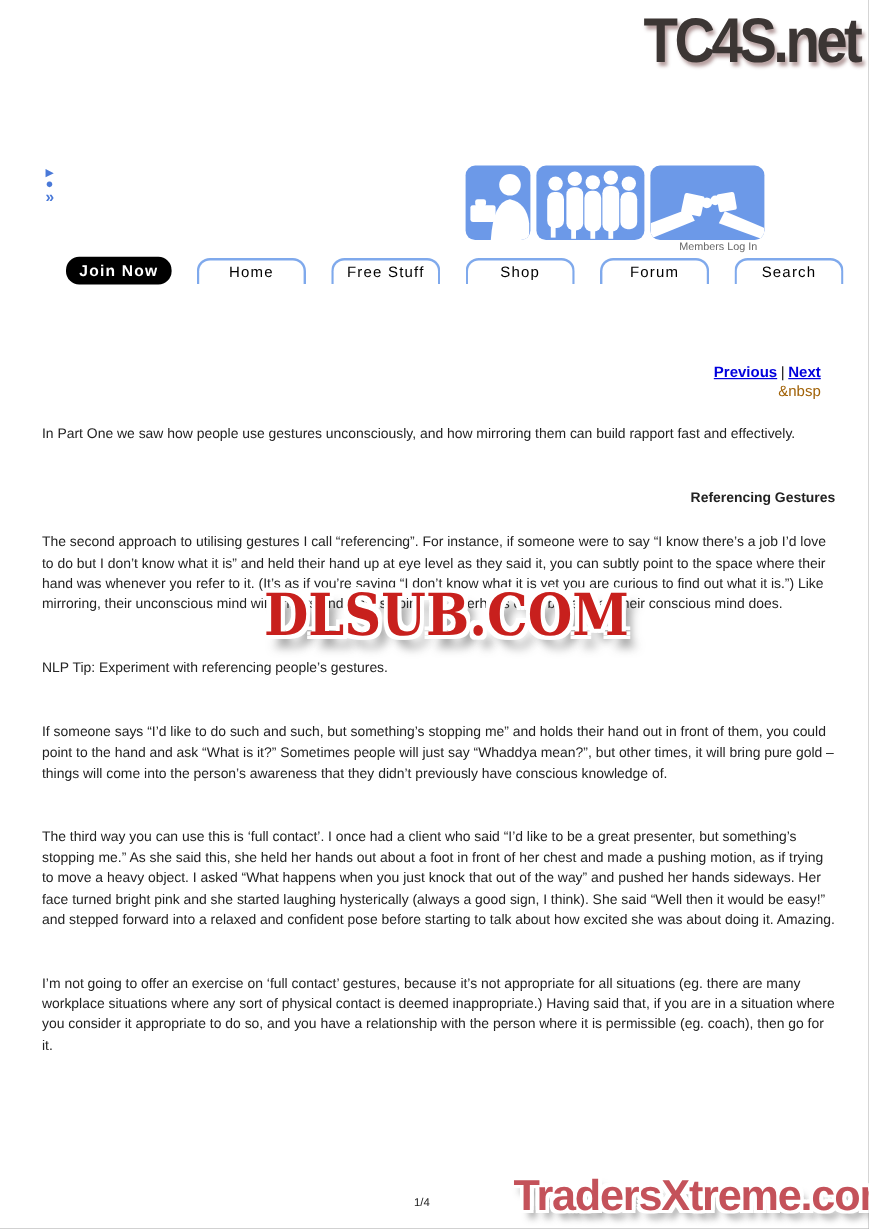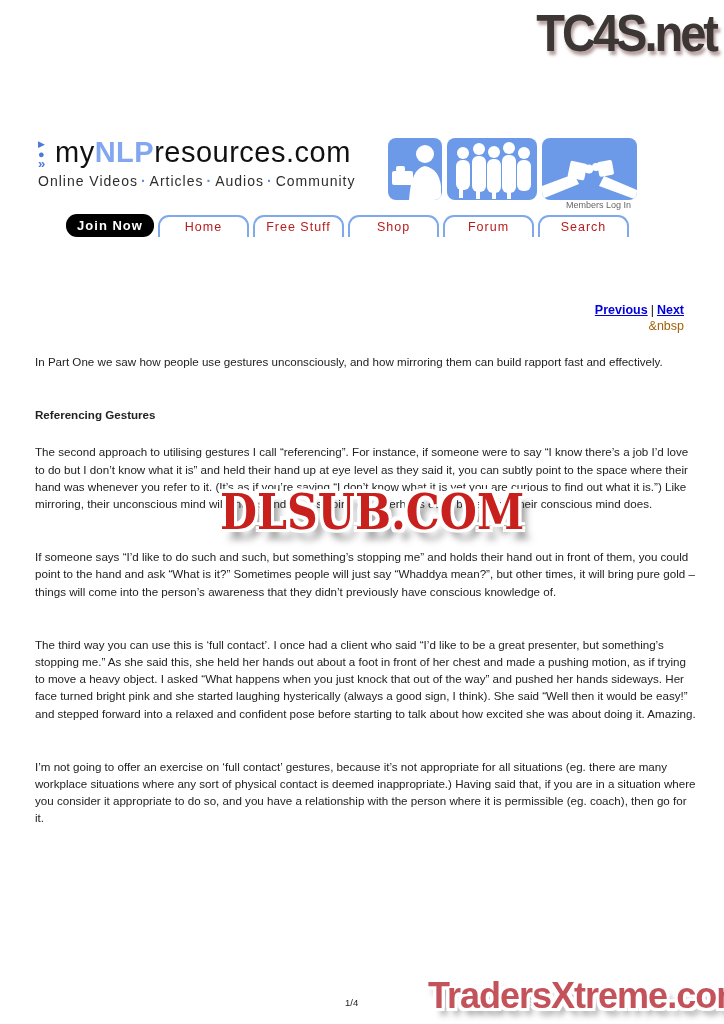--- a/index.html
+++ b/index.html
@@ -32,47 +32,47 @@
   .logo-tagline { margin-top:4px; font-size:14px; letter-spacing:1px; color:#2e2e2e; white-space:nowrap; }
   .logo-tagline .sep { color:#5c8ae6; font-weight:bold; padding:0 3px; }
 
   
   .tiles { position:absolute; left:388px; top:138px; display:flex; gap:5px; }
   .tile { background:#6c99e8; border-radius:8px; height:62px; overflow:hidden; }
   .tile svg { display:block; }
   .members { position:absolute; left:566px; top:200px; font-size:9px; color:#666; }
 
   
-  .nav-row { position:absolute; left:55px; top:214px; display:flex; align-items:flex-end; gap:4px; height:23px;margin-left:11px; }
+  .nav-row { position:absolute; left:55px; top:214px; display:flex; align-items:flex-end; gap:21px; height:23px; }
   .join-btn {
     width:88px; height:23px; background:#000; color:#fff; border-radius:11px;
     font-size:13px; font-weight:bold; letter-spacing:1px;
     display:flex; align-items:center; justify-content:center; cursor:pointer;
   }
   .tab {
     width:91px; height:22px; background:#fff; border:2px solid #7fa9ec; border-bottom:none;
-    border-radius:11px 11px 0 0; font-size:12.5px; letter-spacing:1px; color:#b91c1c;
+    border-radius:11px 11px 0 0; font-size:12.5px; letter-spacing:1px; color:#000000;
     display:flex; align-items:center; justify-content:center; cursor:pointer;
   }
 
   
   .title-row { position:absolute; left:0; right:37px; top:232px; text-align:right; font-size:12.5px; white-space:nowrap; }
   .title-row .t { font-weight:bold; color:#000; }
   .title-row .d { margin-left:12px; color:#111; }
 
   
   .pn-row { position:absolute; right:40px; top:302px; text-align:right; font-size:12.5px; line-height:16px; }
   .pn-row a { color:#0000dd; text-decoration:underline; cursor:pointer;font-weight:bold; }
   .pn-sep { color:#111; padding:0 3px; }
   .nbsp-line { color:#a16207; }
 
   
   .content { position:absolute; left:35px; top:353px; width:661px; font-size:11.6px; line-height:17.2px; color:#222; }
   .block-p { margin:0 0 36px 0; }
-  .block-h { margin:0 0 20px 0; font-weight:bold; font-size:11.6px; }
+  .block-h { margin:0 0 20px 0; font-weight:bold; font-size:11.6px;text-align:right; }
 
   
   .wm-mid {
     position:absolute; left:220px; top:484px;
     font-family:"DejaVu Serif", serif; font-weight:bold;
     font-size:41px; letter-spacing:0px; color:#c8201d;
     transform:scale(1.04,1.18); transform-origin:left top;
     text-shadow:
       -3px -3px 0 #fff, 3px -3px 0 #fff, -3px 3px 0 #fff, 3px 3px 0 #fff,
       -3px 0 0 #fff, 3px 0 0 #fff, 0 -3px 0 #fff, 0 3px 0 #fff,
@@ -97,23 +97,21 @@
 
   <div class="wm-top">TC4S.net</div>
 
   <div class="logo-block">
     <div class="logo-line">
       <div class="logo-icons">
         <span class="icon-play">▶</span>
         <span class="icon-dot">●</span>
         <span class="icon-ff">»</span>
       </div>
-      <div class="logo-text"><span>my</span><span class="hl">NLP</span><span>resources.com</span></div>
     </div>
-    <div class="logo-tagline"><span>Online Videos</span><span class="sep">·</span><span>Articles</span><span class="sep">·</span><span>Audios</span><span class="sep">·</span><span>Community</span></div>
   </div>
 
   <div class="tiles">
     <div class="tile" style="width:54px">
       <svg width="54" height="62" viewBox="0 0 54 62">
         <circle cx="37" cy="16" r="9" fill="#fff"></circle>
         <path d="M21,62 Q23,30 37,28 Q51,31 53,48 L53,62 Z" fill="#fff"></path>
         <rect x="4" y="33" width="21" height="14" rx="2" fill="#fff"></rect>
         <rect x="8" y="28" width="9" height="6" rx="2" fill="#fff"></rect>
       </svg>
@@ -161,20 +159,21 @@
 
   <div class="pn-row">
     <div><a>Previous</a><span class="pn-sep">|</span><a>Next</a></div>
     <div class="nbsp-line">&amp;nbsp</div>
   </div>
 
   <div class="content">
     <p class="block-p">In Part One we saw how people use gestures unconsciously, and how mirroring them can build rapport fast and effectively.</p>
     <p class="block-h">Referencing Gestures</p>
     <p class="block-p">The second approach to utilising gestures I call “referencing”. For instance, if someone were to say “I know there’s a job I’d love to do but I don’t know what it is” and held their hand up at eye level as they said it, you can subtly point to the space where their hand was whenever you refer to it. (It’s as if you’re saying “I don’t know what it is yet you are curious to find out what it is.”) Like mirroring, their unconscious mind will understand what’s going on – perhaps even better than their conscious mind does.</p>
+    <p class="block-p">NLP Tip: Experiment with referencing people’s gestures.</p>
     <p class="block-p">If someone says “I’d like to do such and such, but something’s stopping me” and holds their hand out in front of them, you could point to the hand and ask “What is it?” Sometimes people will just say “Whaddya mean?”, but other times, it will bring pure gold – things will come into the person’s awareness that they didn’t previously have conscious knowledge of.</p>
     <p class="block-p">The third way you can use this is ‘full contact’. I once had a client who said “I’d like to be a great presenter, but something’s stopping me.” As she said this, she held her hands out about a foot in front of her chest and made a pushing motion, as if trying to move a heavy object. I asked “What happens when you just knock that out of the way” and pushed her hands sideways. Her face turned bright pink and she started laughing hysterically (always a good sign, I think). She said “Well then it would be easy!” and stepped forward into a relaxed and confident pose before starting to talk about how excited she was about doing it. Amazing.</p>
     <p class="block-p">I’m not going to offer an exercise on ‘full contact’ gestures, because it’s not appropriate for all situations (eg. there are many workplace situations where any sort of physical contact is deemed inappropriate.) Having said that, if you are in a situation where you consider it appropriate to do so, and you have a relationship with the person where it is permissible (eg. coach), then go for it.</p>
   </div>
 
   <div class="wm-mid">DLSUB.COM</div>
 
   <div class="page-num">1/4</div>
   <div class="wm-bottom">TradersXtreme.com</div>
 

